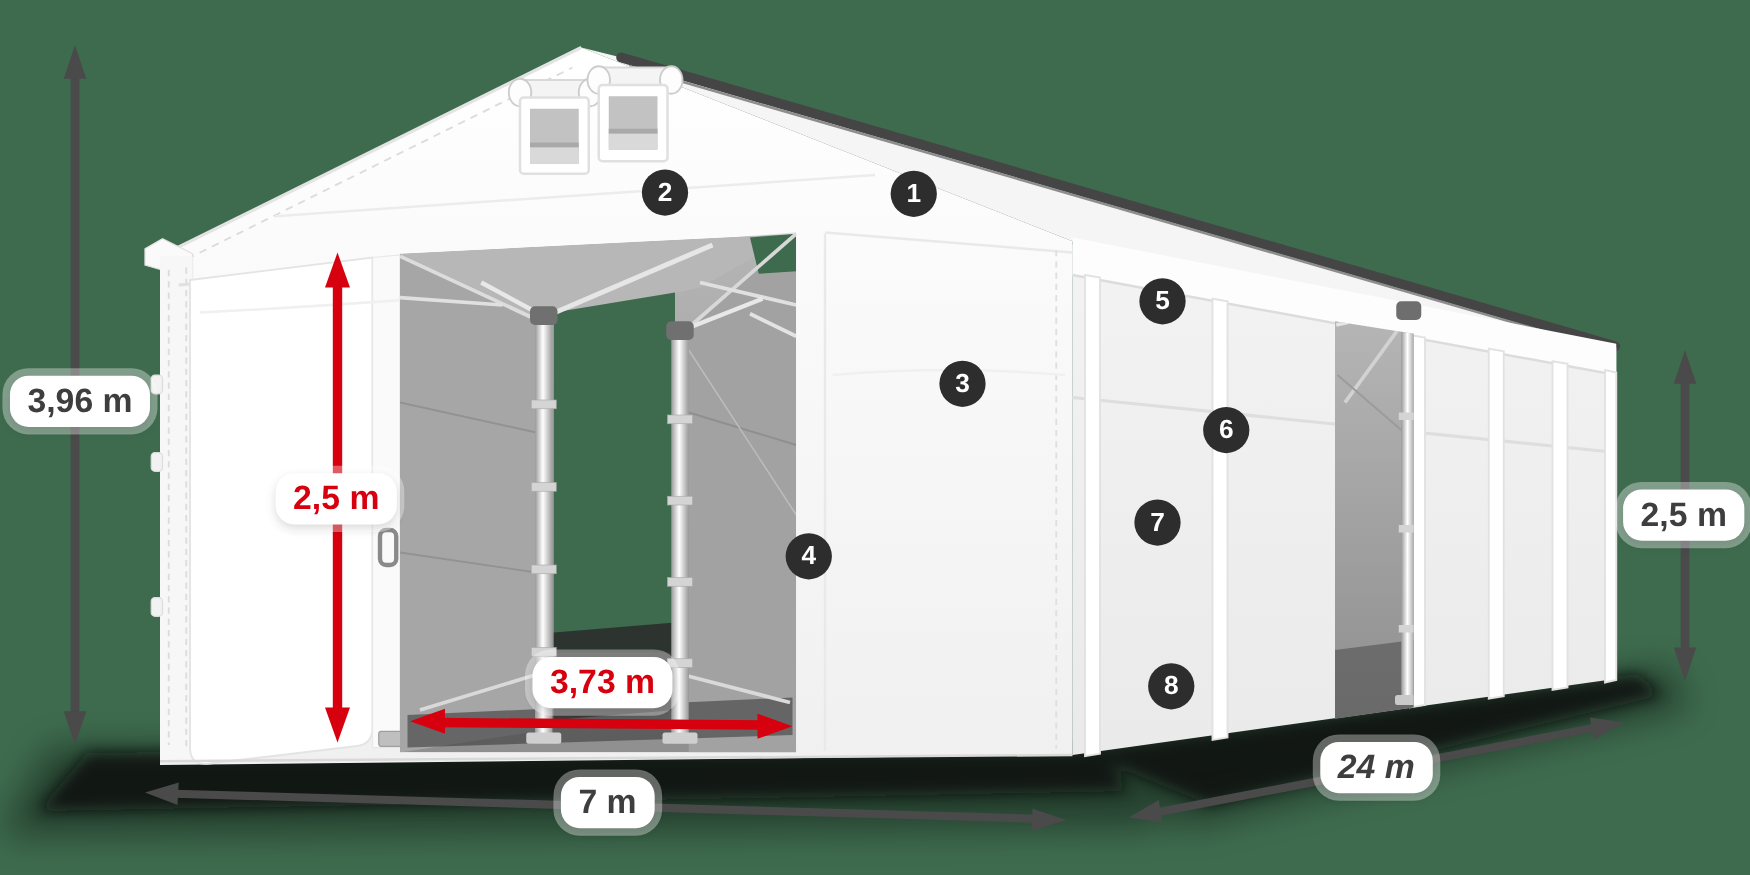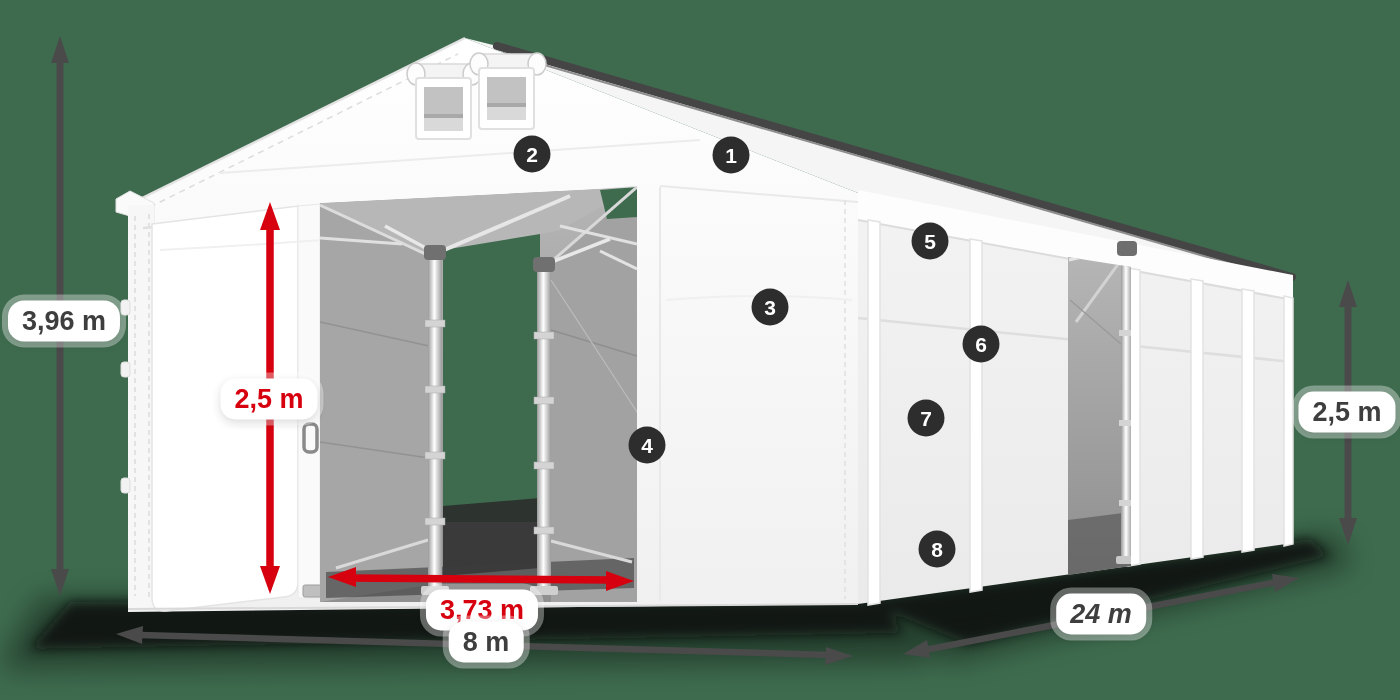--- a/index.html
+++ b/index.html
@@ -256,24 +256,24 @@
       </g>
 
       <g fill="#d7000e">
         <line x1="348" y1="578" x2="614" y2="580" stroke="#d7000e" stroke-width="7.5"></line>
         <polygon points="328,577 356,567 356,587"></polygon>
         <polygon points="634,581 606,571 606,591"></polygon>
       </g>
     </g>
   </svg>
 
-  <div class="dim-label" style="left:64px;top:321px;border-radius:16px;">3,96 m</div>
+  <div class="dim-label" style="left:64px;top:321px;">3,96 m</div>
   <div class="dim-label red" style="left:269px;top:399px;">2,5 m</div>
-  <div class="dim-label red" style="left:482px;top:610px;">3,73 m</div>
-  <div class="dim-label" style="left:486px;top:642px;">8 m</div>
+  <div class="dim-label red" style="left:482px;top:546px;">3,73 m</div>
+  <div class="dim-label" style="left:486px;top:642px;">7 m</div>
   <div class="dim-label" style="left:1101px;top:614px;font-style:italic;">24 m</div>
   <div class="dim-label" style="left:1347px;top:412px;">2,5 m</div>
 
   <div class="badge" style="left:731px;top:155px;">1</div>
   <div class="badge" style="left:532px;top:154px;">2</div>
   <div class="badge" style="left:770px;top:307px;">3</div>
   <div class="badge" style="left:647px;top:445px;">4</div>
   <div class="badge" style="left:930px;top:241px;">5</div>
   <div class="badge" style="left:981px;top:344px;">6</div>
   <div class="badge" style="left:926px;top:418px;">7</div>

